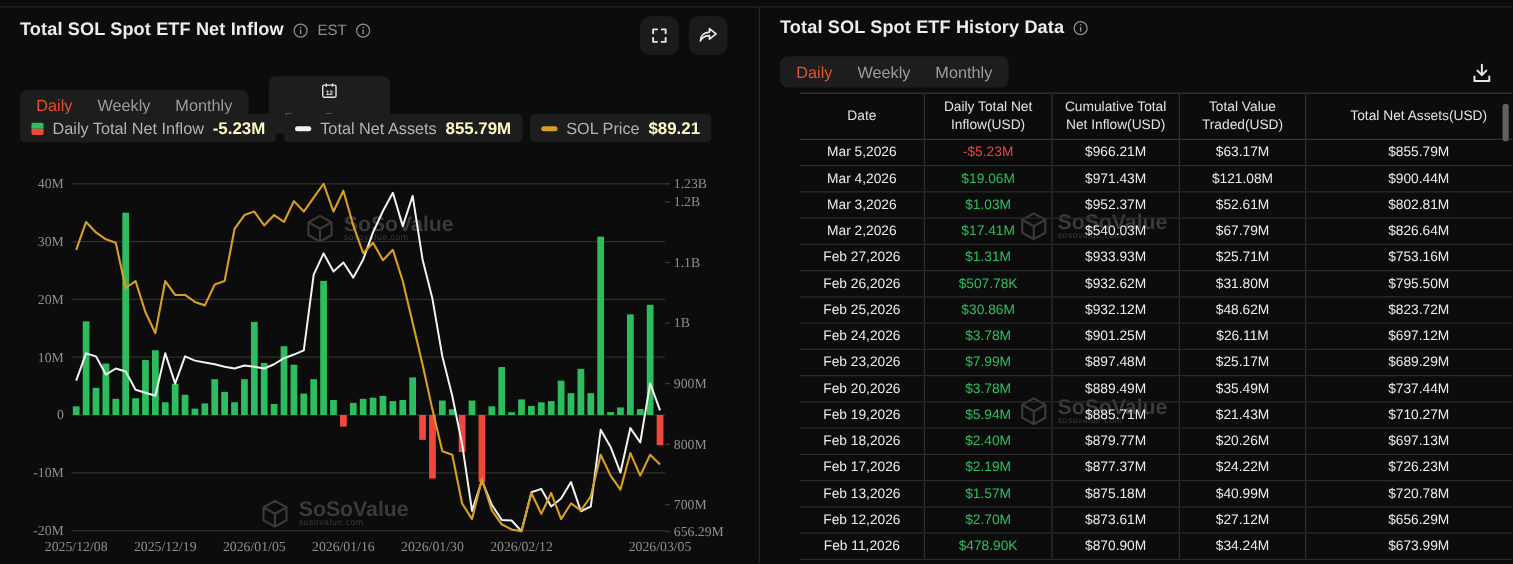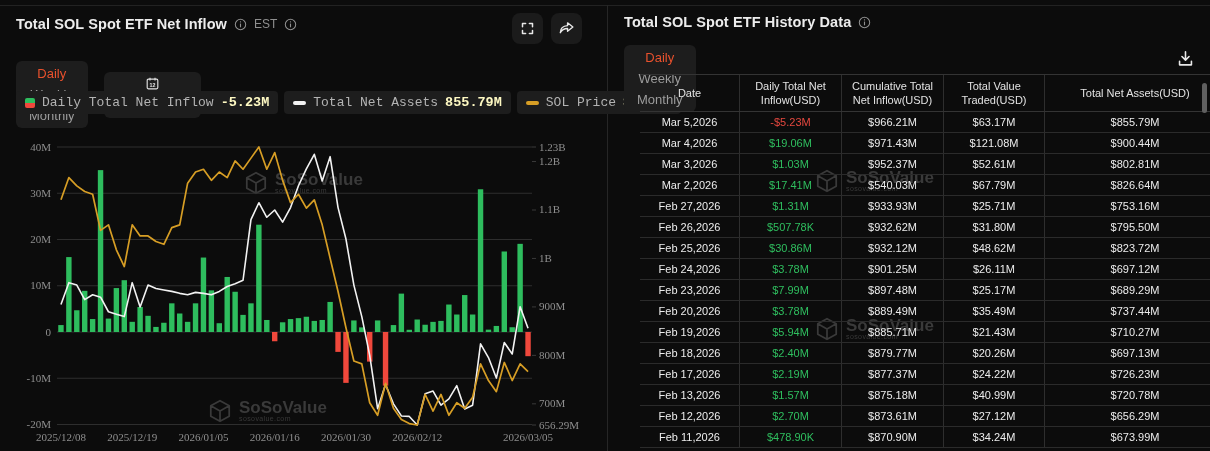--- a/index.html
+++ b/index.html
@@ -6,31 +6,31 @@
   .stage{position:relative;width:1210px;height:451px;background:#0c0c0c;overflow:hidden;
          font-family:"Liberation Sans",sans-serif;color:#e8e8e8;}
   .hairline-top{position:absolute;left:0;top:5px;right:0;height:1px;background:#222;}
   .divider-v{position:absolute;left:607px;top:5px;bottom:0;width:1px;background:#262626;}
 
   
   .title-row{position:absolute;display:flex;align-items:center;gap:7px;}
   .panel-title{font-size:14.5px;font-weight:bold;color:#ededed;letter-spacing:.1px;}
   .muted{color:#8f8f8f;font-size:12px;}
   .icon-info{width:13px;height:13px;flex:0 0 auto;}
-  .pill{display:flex;align-items:center;background:#1d1d1d;border-radius:6px;padding:2px 3px;flex-direction:column;}
+  .pill{display:flex;align-items:center;background:#1d1d1d;border-radius:6px;padding:2px 3px;}
   .tab{padding:3px 10px;font-size:13px;color:#9c9c9c;cursor:pointer;white-space:nowrap;}
   .tab.active{color:#e8512d;}
   .btn-dark{display:flex;align-items:center;gap:8px;background:#1d1d1d;border-radius:6px;
             padding:4px 13px;font-size:13px;font-weight:bold;color:#e3e3e3;flex-direction:column;}
   .iconbtn{width:31px;height:31px;background:#1b1b1b;border-radius:8px;display:flex;
            align-items:center;justify-content:center;}
 
   
   .controls-row{position:absolute;left:16px;top:61px;display:flex;gap:16px;align-items:center;}
-  .legend-row{position:absolute;left:16px;top:91px;display:flex;gap:6px;font-family:Liberation Mono, monospace;}
+  .legend-row{position:absolute;left:16px;top:91px;display:flex;gap:6px;}
   .legend-chip{display:flex;align-items:center;gap:7px;background:#1d1d1d;border-radius:4px;
                padding:4px 9px;font-size:13px;color:#b3b3b3;white-space:nowrap;}
   .legend-chip b{color:#fef9c3;font-size:13.5px;font-weight:bold;}
   .sw-split{width:10px;height:10px;border-radius:2px;overflow:hidden;display:flex;flex-direction:column;}
   .sw-split i{flex:1;}
   .sw-dash{width:13px;height:4px;border-radius:2px;}
   #chart-svg{position:absolute;left:0;top:130px;z-index:2;}
   .axis-label{font-family:"Liberation Serif","DejaVu Serif",serif;font-size:11px;fill:#8f8f8f;}
 
   

